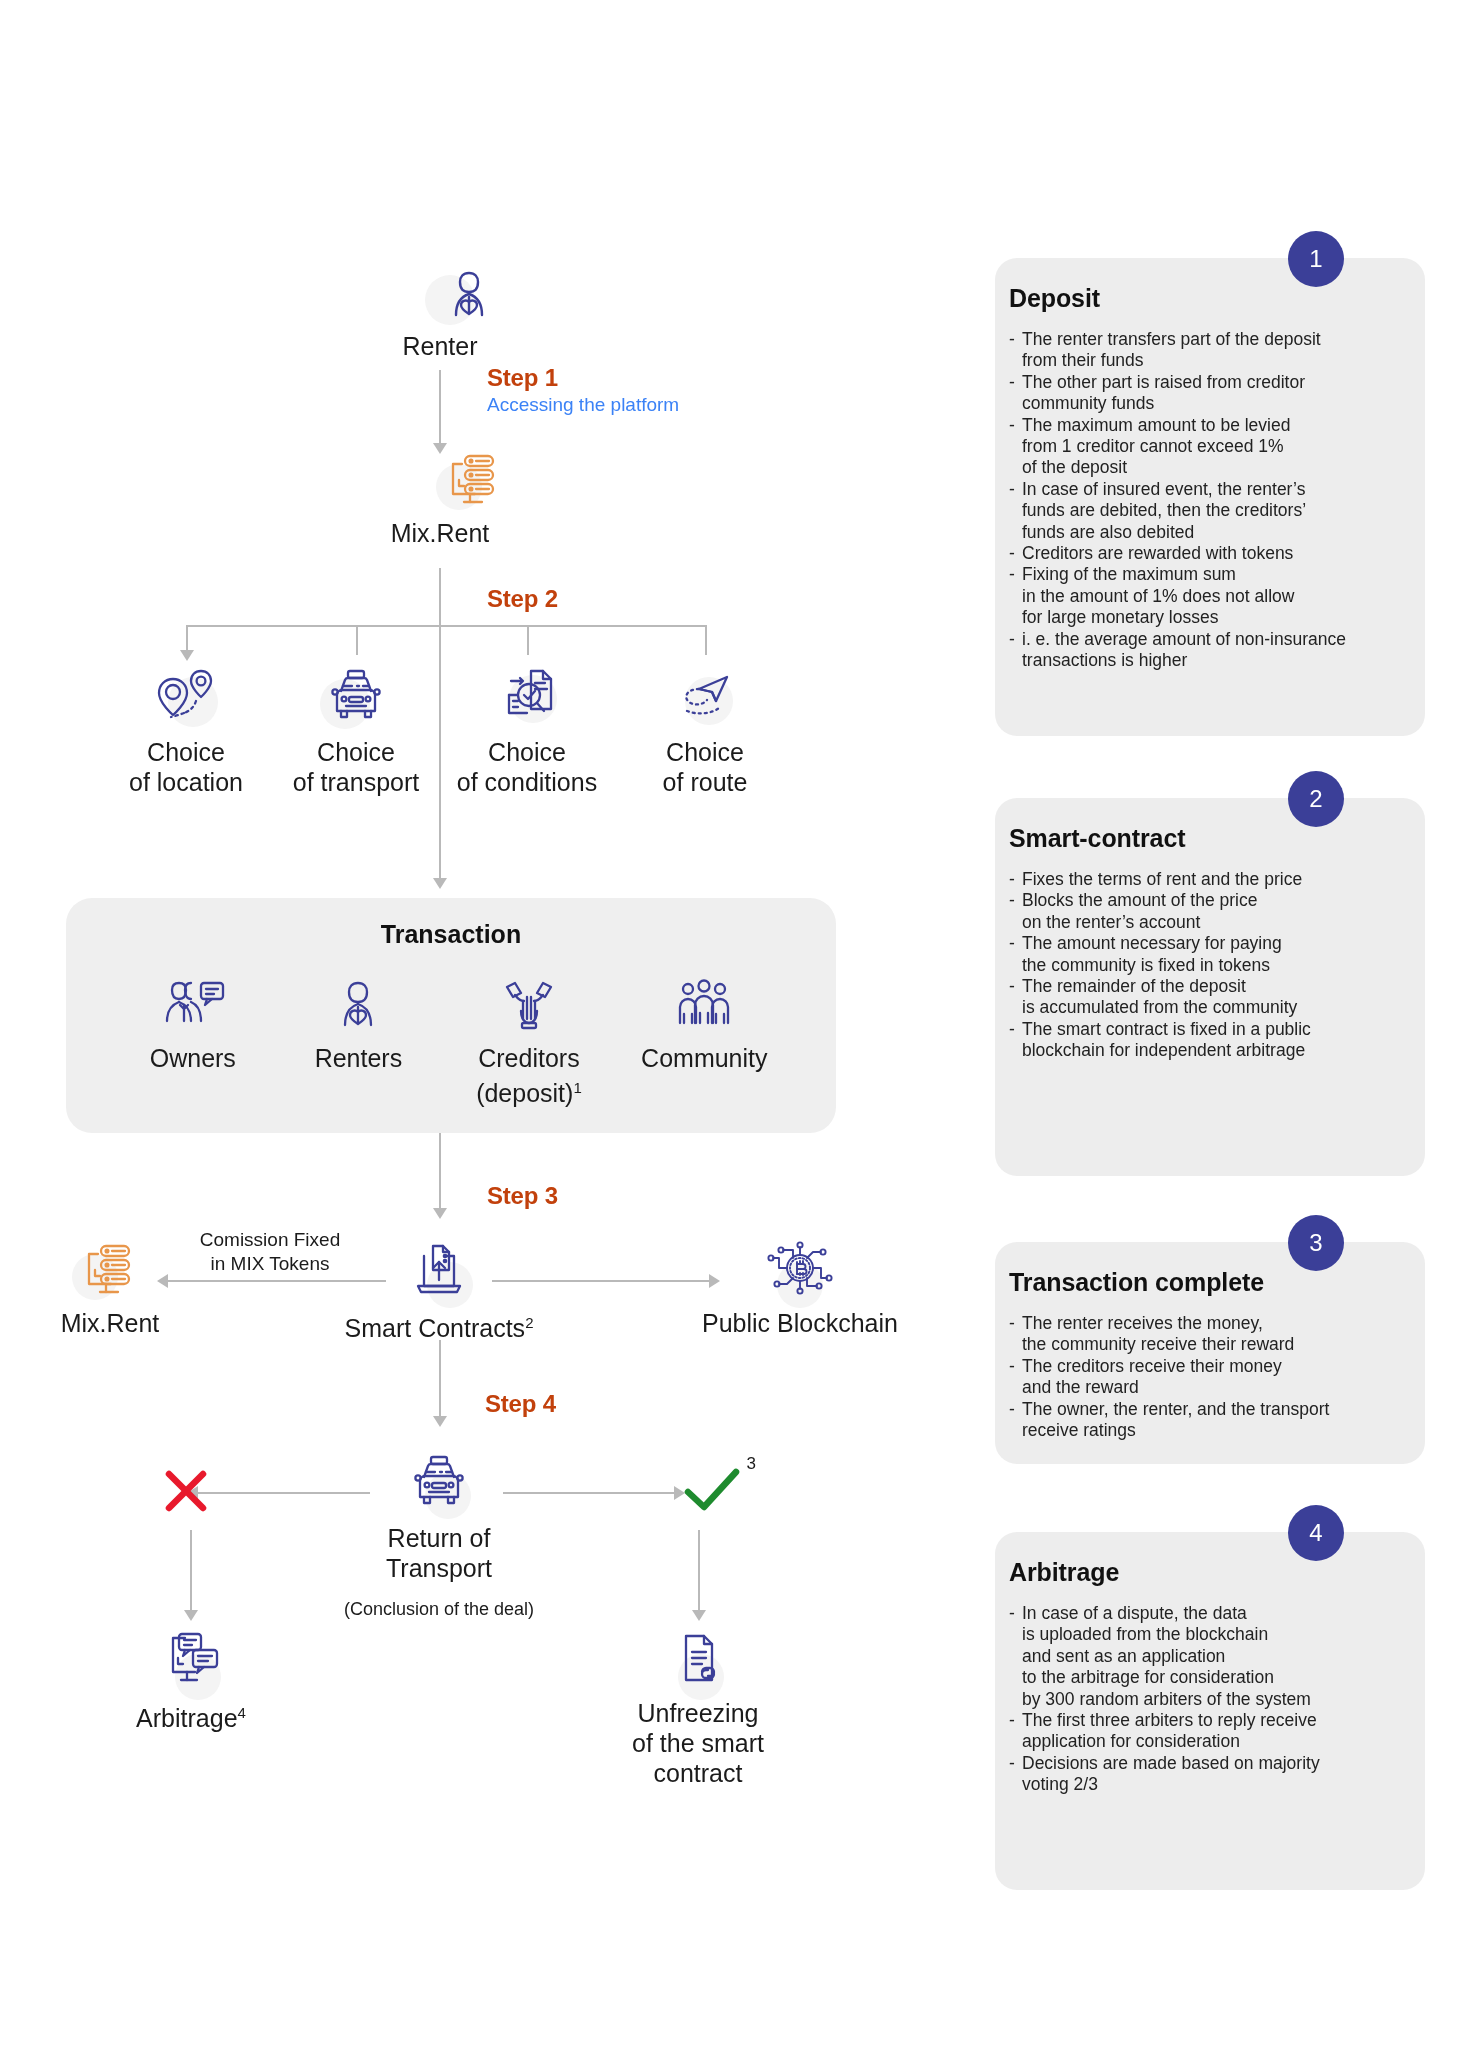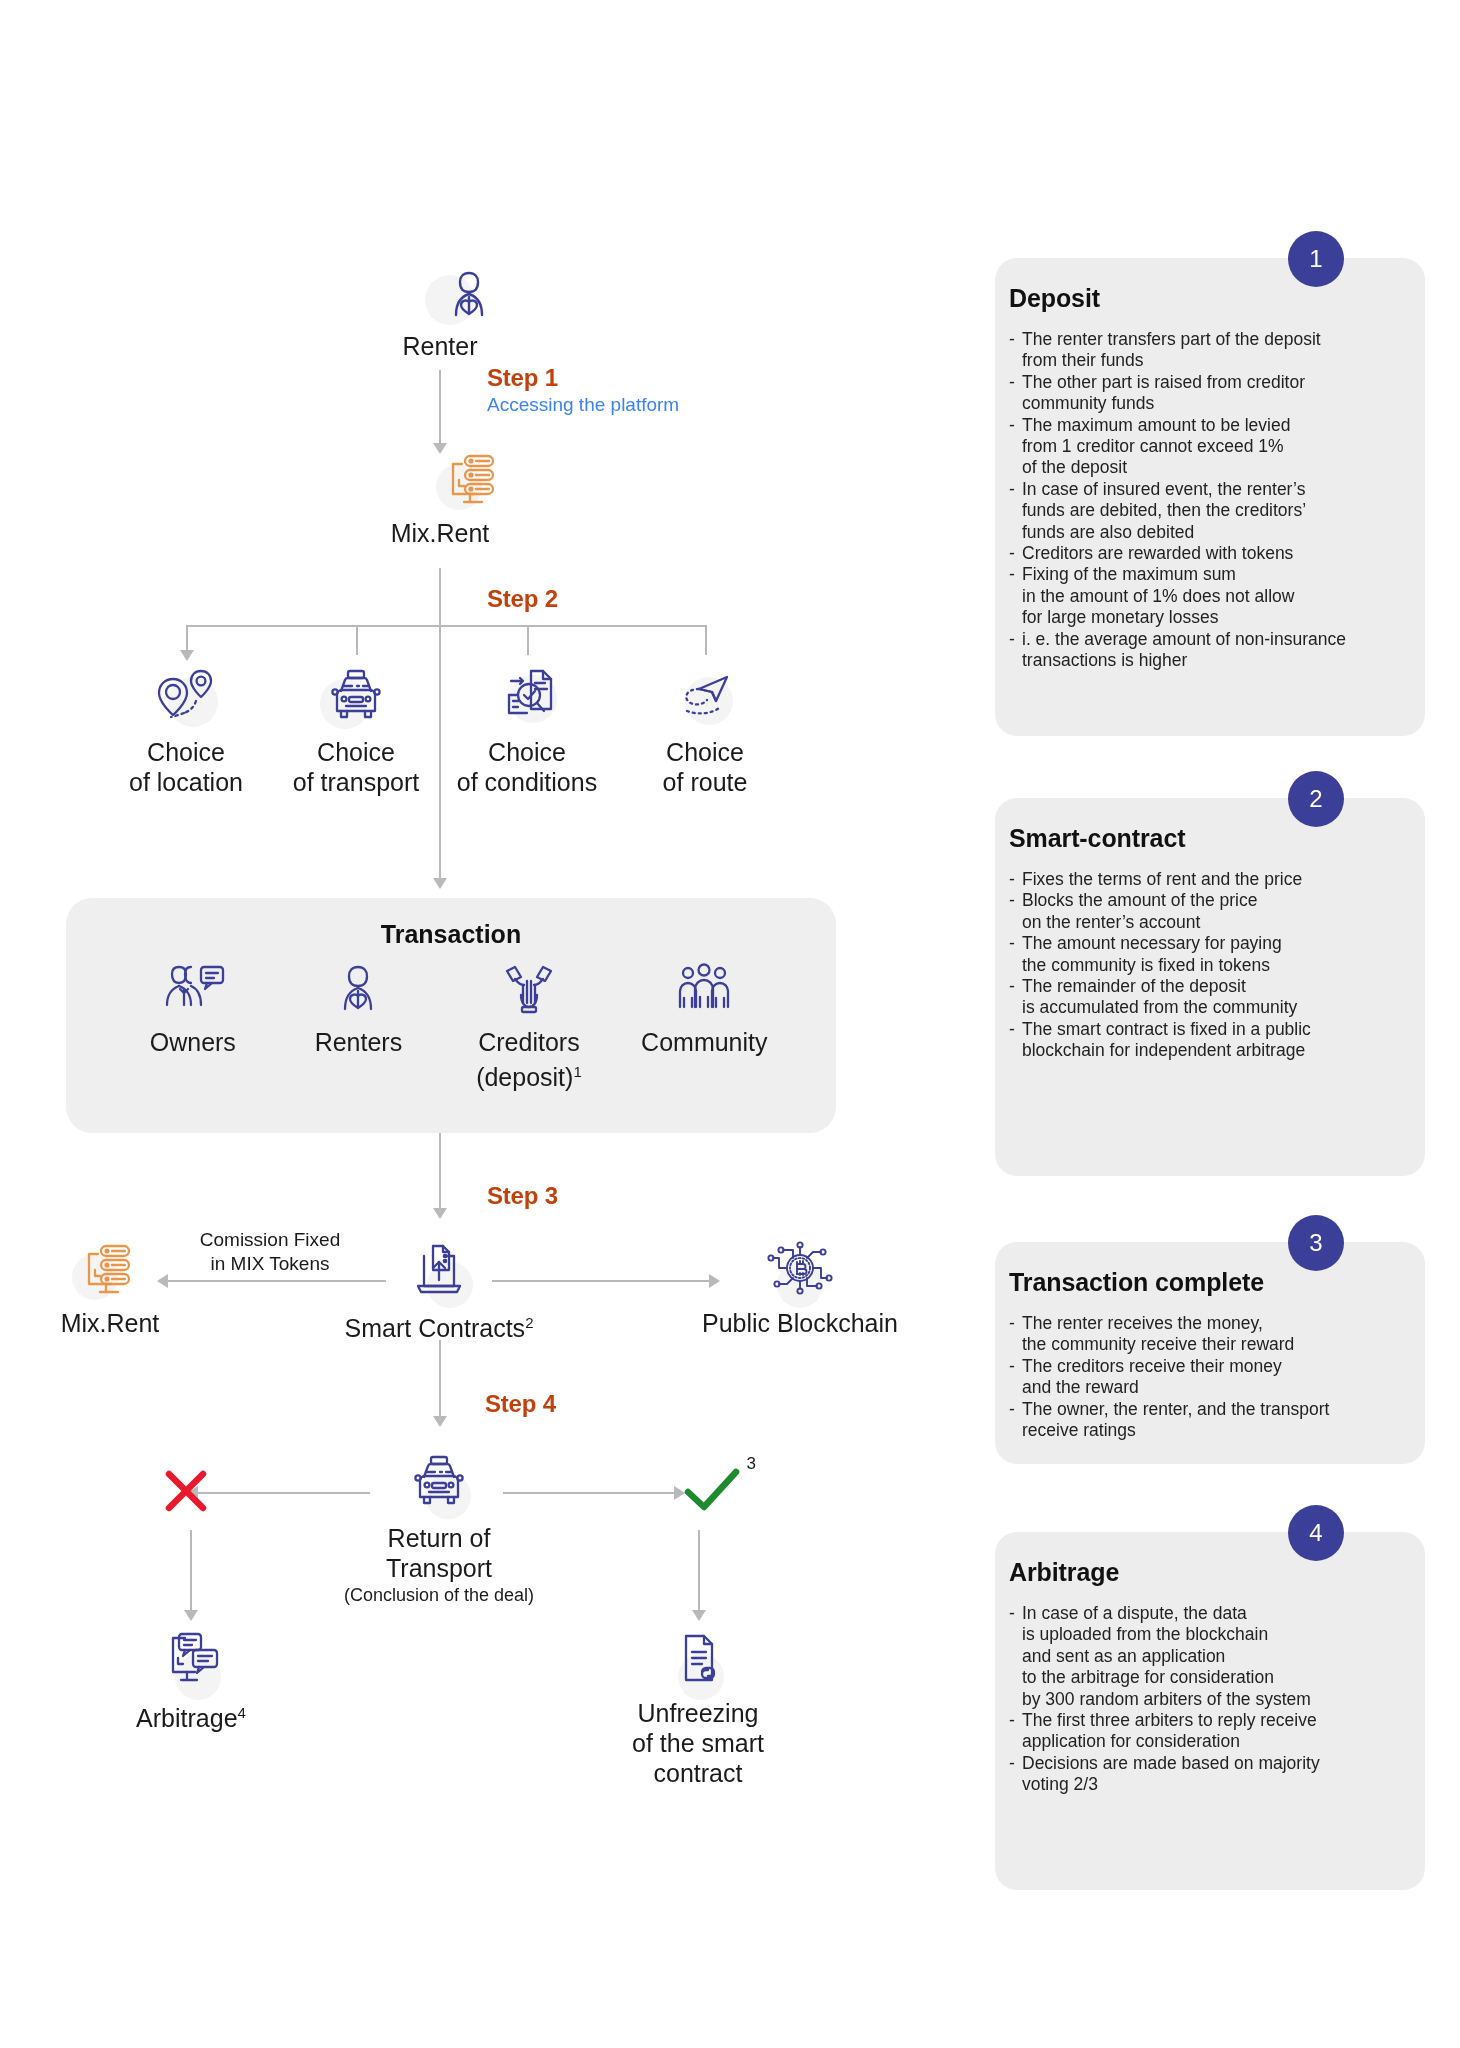--- a/index.html
+++ b/index.html
@@ -281,21 +281,21 @@
         </g>
       </svg>
     </div>
     <div class="node-label ctr" style="margin-top:8px;">Choice
 of route</div>
   </div>
 
   <div class="abs transaction-panel" style="left:66px;top:898px;width:770px;height:235px;">
     <div class="transaction-title" style="margin-top:22px;">Transaction</div>
 
-    <div class="abs" style="left:44px;top:61px;width:682px;display:flex;justify-content:space-between;">
+    <div class="abs" style="left:44px;top:77px;width:682px;display:flex;justify-content:space-between;">
 
       <div class="ctr" style="width:170px;">
         <div class="icon-wrap" style="width:80px;height:62px;margin:0 auto;">
           <svg width="80" height="62" viewBox="0 0 80 62">
             <g fill="none" stroke="#3b3f98" stroke-width="2.3" stroke-linecap="round" stroke-linejoin="round">
               <path d="M26 8 c-5 0 -7 3 -7 7 c0 5 2 9 7 9 c5 0 7 -4 7 -9 c0 -4 -2 -7 -7 -7z"></path>
               <path d="M14 46 c0 -10 4 -16 12 -19"></path>
               <path d="M38 46 c0 -10 -4 -16 -12 -19"></path>
               <path d="M38 8 c-4 0 -6 3 -6 7 c0 5 2 9 6 9"></path>
               <path d="M38 27 c7 3 10 9 10 19"></path>
@@ -495,21 +495,21 @@
             <circle cx="52" cy="30" r="2.4"></circle>
           <rect x="33" y="28" width="14" height="5" rx="2"></rect>
           <path d="M30 37 h20"></path>
           <path d="M27 17 h9"></path>
             <path d="M41 17 h2"></path>
             <path d="M47 17 h6"></path>
         </g>
       </svg>
     </div>
     <div class="node-label ctr" style="margin-top:8px;">Return of Transport</div>
-    <div class="ctr" style="font-size:18px;line-height:22px;color:#1b1b1b;margin-top:1px;">(Conclusion of the deal)</div>
+    <div class="ctr" style="font-size:18px;line-height:22px;color:#1b1b1b;margin-top:15px;">(Conclusion of the deal)</div>
   </div>
 
   <div class="abs" style="left:680px;top:1462px;">
     <span class="icon-wrap" style="display:inline-block;vertical-align:top;">
       <svg width="64" height="56" viewBox="0 0 64 56">
         <path d="M8 30 L24 45 L56 10" fill="none" stroke="#1e8b2e" stroke-width="6.5" stroke-linecap="round" stroke-linejoin="round"></path>
       </svg>
     </span>
     <span style="font-size:17px;position:relative;top:-8px;left:-2px;">3</span>
   </div>

